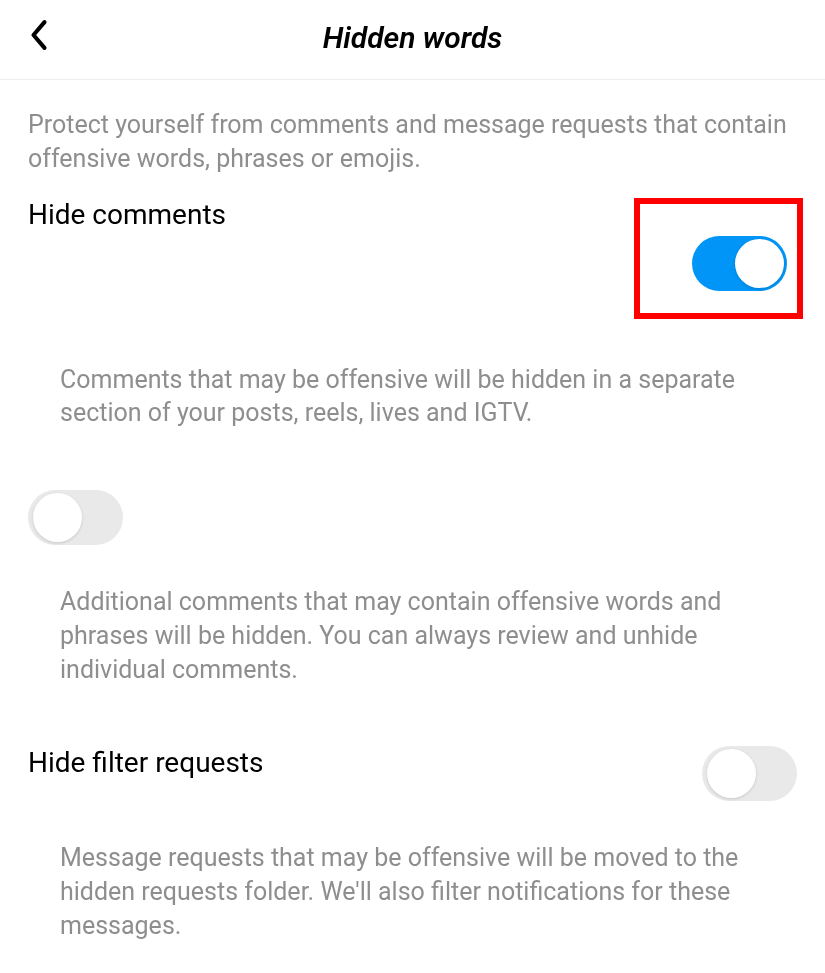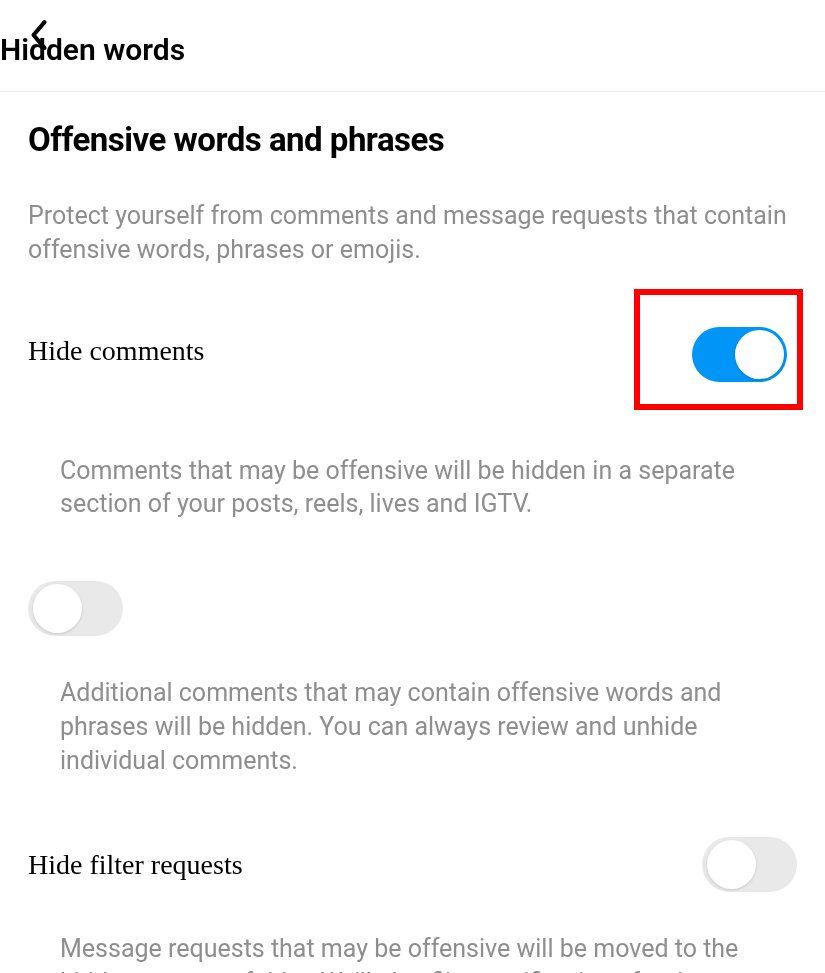--- a/index.html
+++ b/index.html
@@ -9,23 +9,25 @@
     }
     body {
       font-family: -apple-system, BlinkMacSystemFont, "Segoe UI", Roboto, Helvetica, Arial, sans-serif;
       background: #ffffff;
       width: 825px;
       color: #000;
     }
     .header {
       display: flex;
       align-items: center;
+      justify-content: center;
       position: relative;
-      padding: 32px 0 24px 0;
+      padding: 20px 0 24px 0;
       border-bottom: 1px solid #eeeeee;
+      font-style: italic;
     }
     .back-btn {
       position: absolute;
       left: 22px;
       top: 18px;
       cursor: pointer;
       width: 34px;
       height: 34px;
       display: flex;
       align-items: center;
@@ -52,24 +54,23 @@
     }
     .section-description {
       font-size: 25px;
       line-height: 1.35;
       color: #8e8e8e;
       font-weight: 400;
       margin-bottom: 22px;
     }
     .setting-row {
       display: flex;
-      align-items: center;
+      align-items: flex-start;
       justify-content: space-between;
       margin-bottom: 40px;
-      font-family: Liberation Serif, serif;
     }
     .setting-label {
       font-size: 28px;
       font-weight: 400;
       color: #000;
     }
     .setting-description {
       font-size: 25px;
       line-height: 1.35;
       color: #8e8e8e;
@@ -126,21 +127,20 @@
 <div class="header">
   <div class="back-btn">
     <svg viewBox="0 0 24 36" fill="none" stroke="#000" stroke-width="4.5" stroke-linecap="round" stroke-linejoin="round">
       <polyline points="18,4 6,18 18,32"></polyline>
     </svg>
   </div>
   <div class="header-title">Hidden words</div>
 </div>
 
 <div class="content">
-  <div class="section-title">Offensive words and phrases</div>
   <div class="section-description">Protect yourself from comments and message requests that contain offensive words, phrases or emojis.</div>
 
   <div class="setting-block">
     <div class="setting-row">
       <div class="setting-label">Hide comments</div>
       <div class="highlight-wrap">
         <div class="highlight-box">
           <div class="toggle on">
             <div class="toggle-knob"></div>
           </div>

